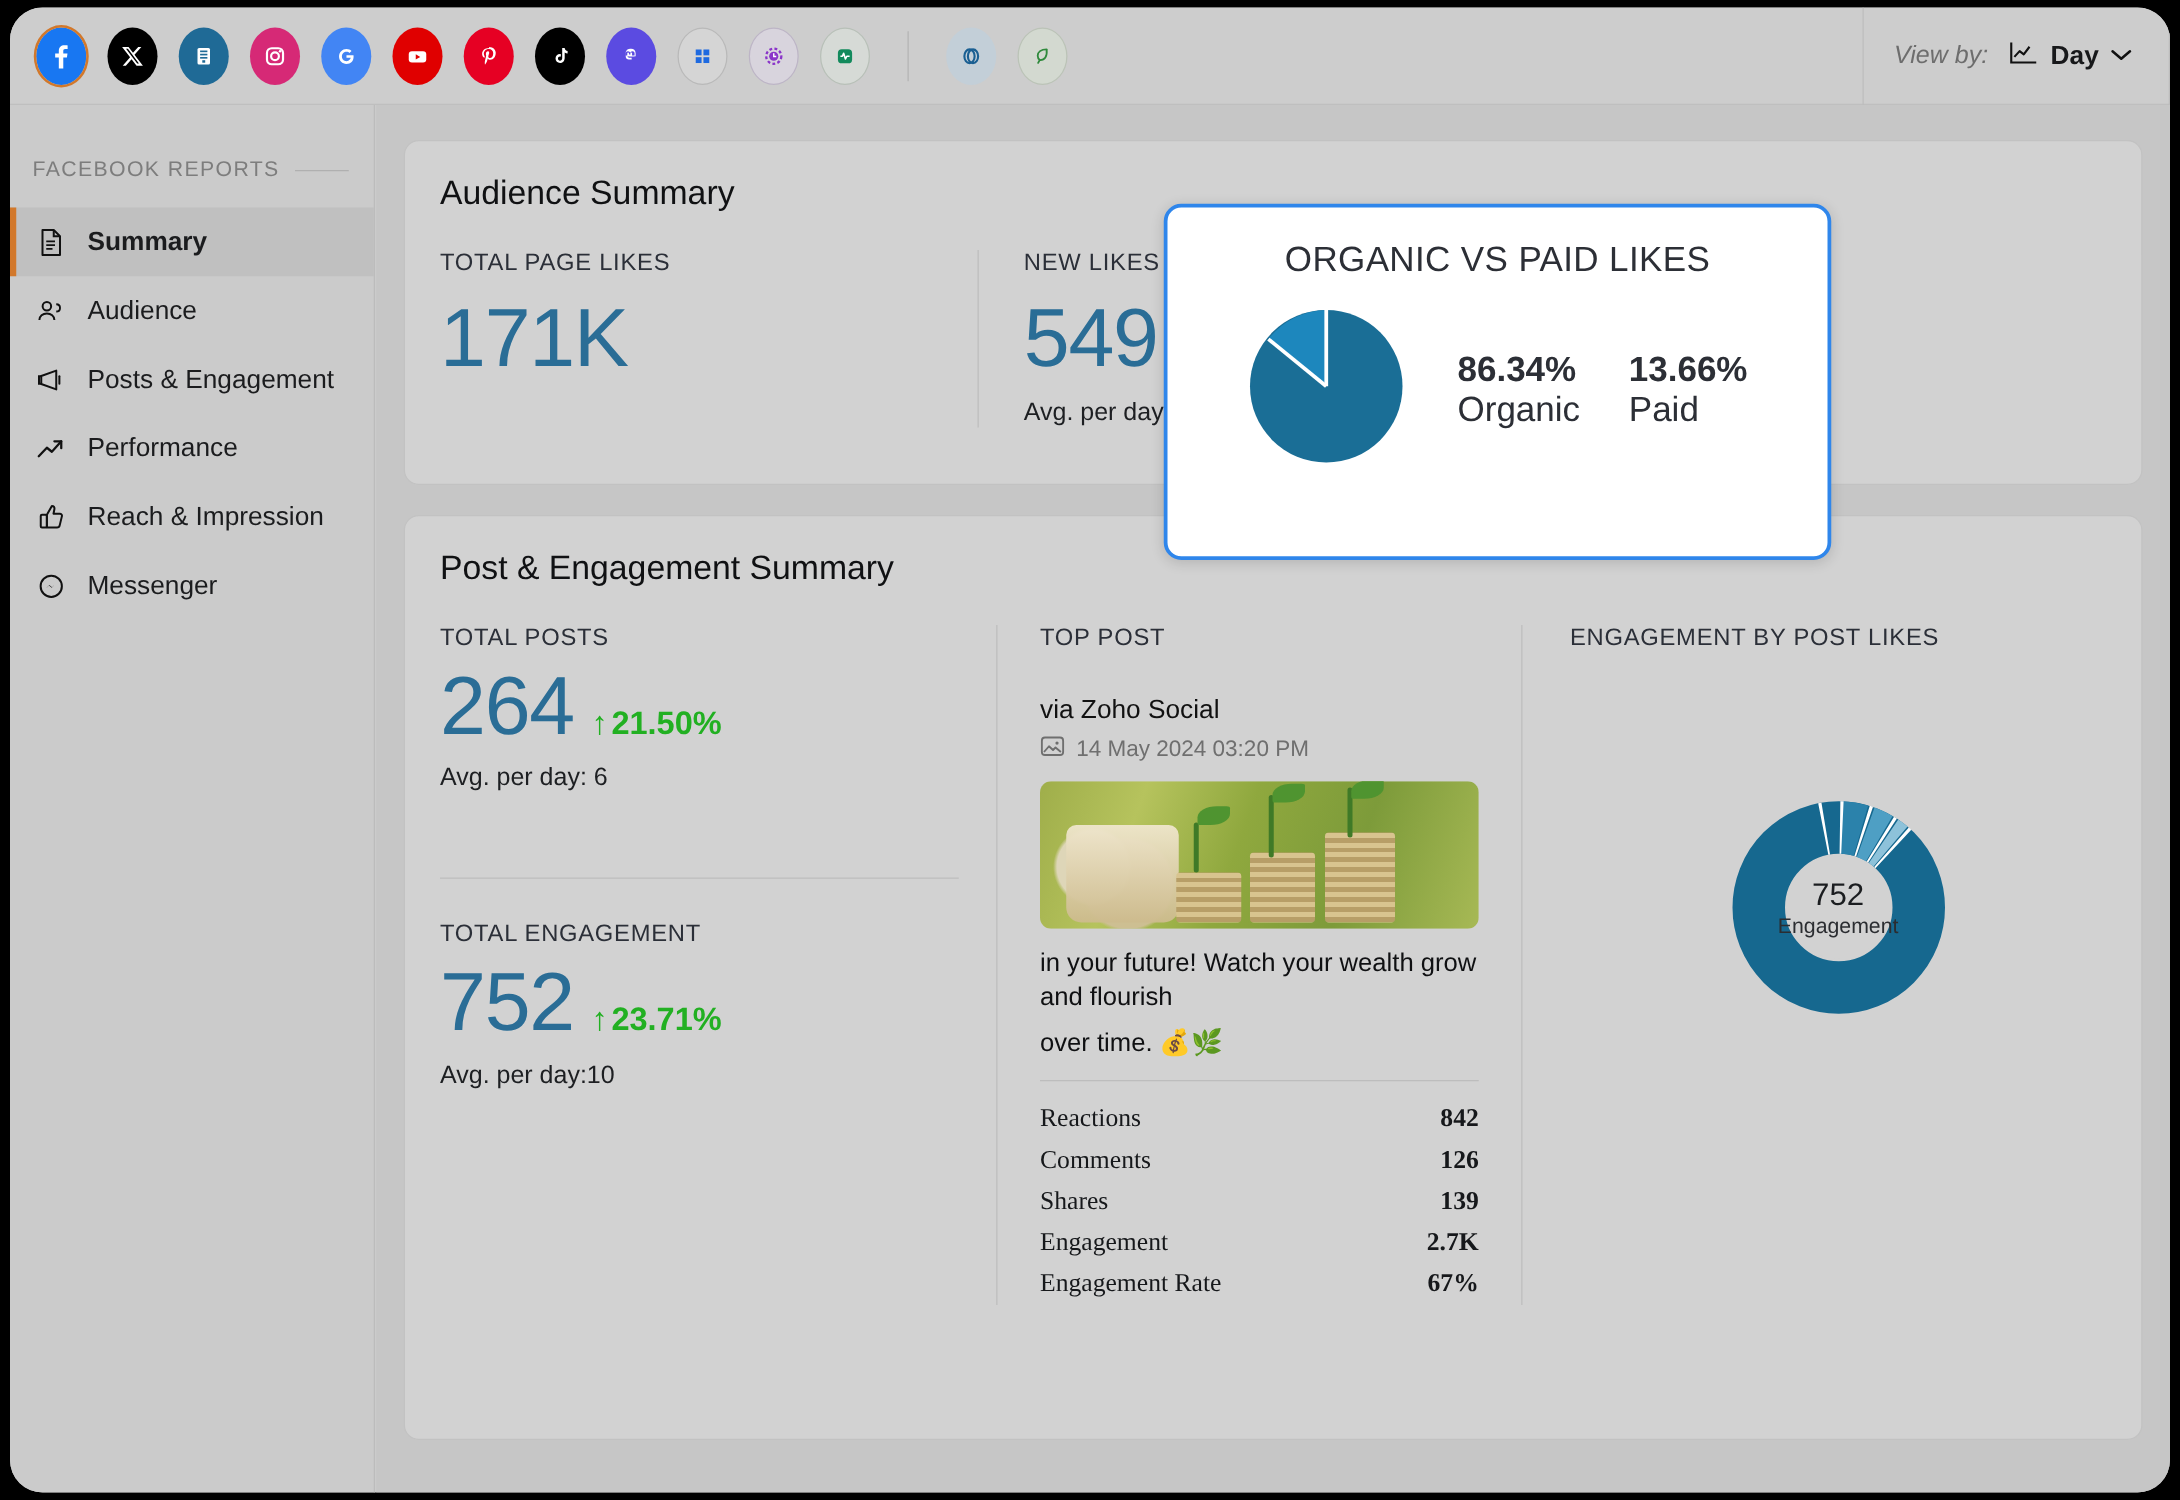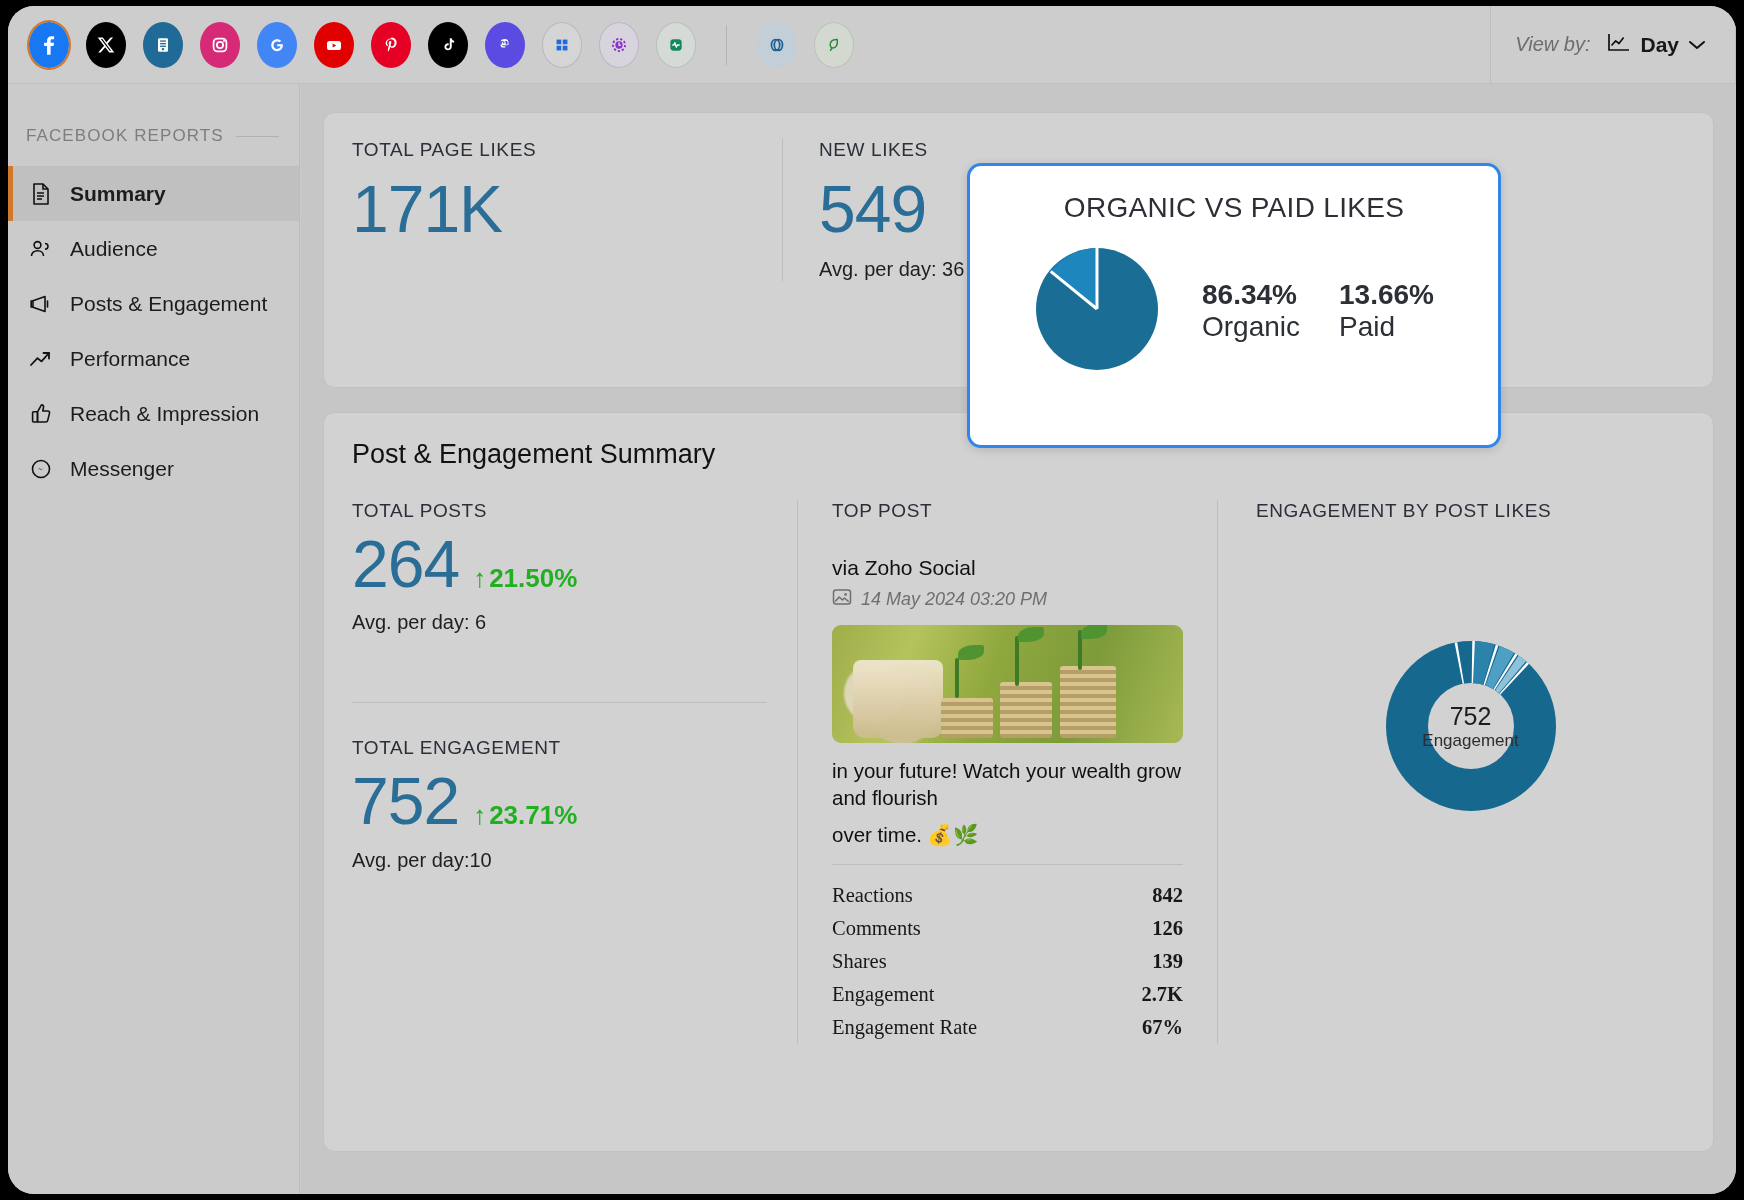--- a/index.html
+++ b/index.html
@@ -119,21 +119,21 @@
   .audience-col { padding-right: 36px; }
   .audience-col + .audience-col { border-left: 1px solid #bdbdbd; padding-left: 36px; }
 
   .pe-grid { display: flex; margin-top: 4px; }
   .pe-col-1 { width: 445px; padding-right: 30px; }
   .pe-col-2 { width: 420px; padding: 0 34px; border-left: 1px solid #bdbdbd; }
   .pe-col-3 { flex: 1; padding-left: 38px; border-left: 1px solid #bdbdbd; }
   .hr { height: 1px; background: #bdbdbd; margin: 30px 0 34px 0; }
 
   .post-via { font-size: 21px; color: #111; margin-bottom: 8px; }
-  .post-date { font-size: 18px; color: #6f6f6f; display: flex; align-items: center; gap: 9px; font-style: italic; }
+  .post-date { font-size: 18px; color: #6f6f6f; display: flex; align-items: center; gap: 9px; }
   .post-thumb {
     width: 100%; height: 118px; border-radius: 9px; margin: 14px 0 14px 0;
     background:
       radial-gradient(circle at 12% 58%, #ded6b8 0 9%, transparent 10%),
       radial-gradient(circle at 20% 70%, #cdbf92 0 12%, transparent 13%),
       linear-gradient(110deg,#9fae4a 0%, #b6c35d 22%, #8fa83e 45%, #7d9b3a 70%, #a7b955 100%);
       position: relative; overflow: hidden;
   }
   .post-thumb .jar {
     position: absolute; left: 6%; bottom: 4%;
@@ -168,21 +168,20 @@
   .tip {
     position: absolute;
     left: 923px; top: 157px;
     width: 534px; height: 285px;
     background: #fff;
     border: 3px solid #2f86eb;
     border-radius: 14px;
     box-shadow: 0 2px 10px rgba(0,0,0,.14);
     padding: 26px 0 0 0;
     z-index: 40;
-    margin-left: 36px;
   }
   .tip-title {
     text-align: center; font-size: 28px; color: #2c2f36; letter-spacing: .3px;
   }
   .tip-body { display: flex; align-items: center; margin-top: 22px; padding: 0 64px; gap: 42px; }
   .tip-legend { display: flex; flex-direction: row; gap: 26px; }
   .tip-legend .row { font-size: 28px; color: #2c2f36; }
   .tip-legend .row b { font-weight: bold; }
 
   .donut-wrap { position: relative; width: 172px; height: 172px; }
@@ -421,20 +420,21 @@
             </svg>
         </span>
         <span>Messenger</span>
       </div>
     </div>
   </div>
 
   <div class="main">
 
     <div class="card" style="height:276px;">
+      <h2>Audience Summary</h2>
       <div class="audience-row">
         <div class="audience-col" style="width:430px;">
           <div class="kpi-label">TOTAL PAGE LIKES</div>
           <div class="kpi-num" style="margin-top:14px;">171K</div>
         </div>
         <div class="audience-col" style="width:430px;">
           <div class="kpi-label">NEW LIKES</div>
           <div class="kpi-num" style="margin-top:14px;">549</div>
           <div class="kpi-sub" style="margin-top:14px;">Avg. per day: 36</div>
         </div>

